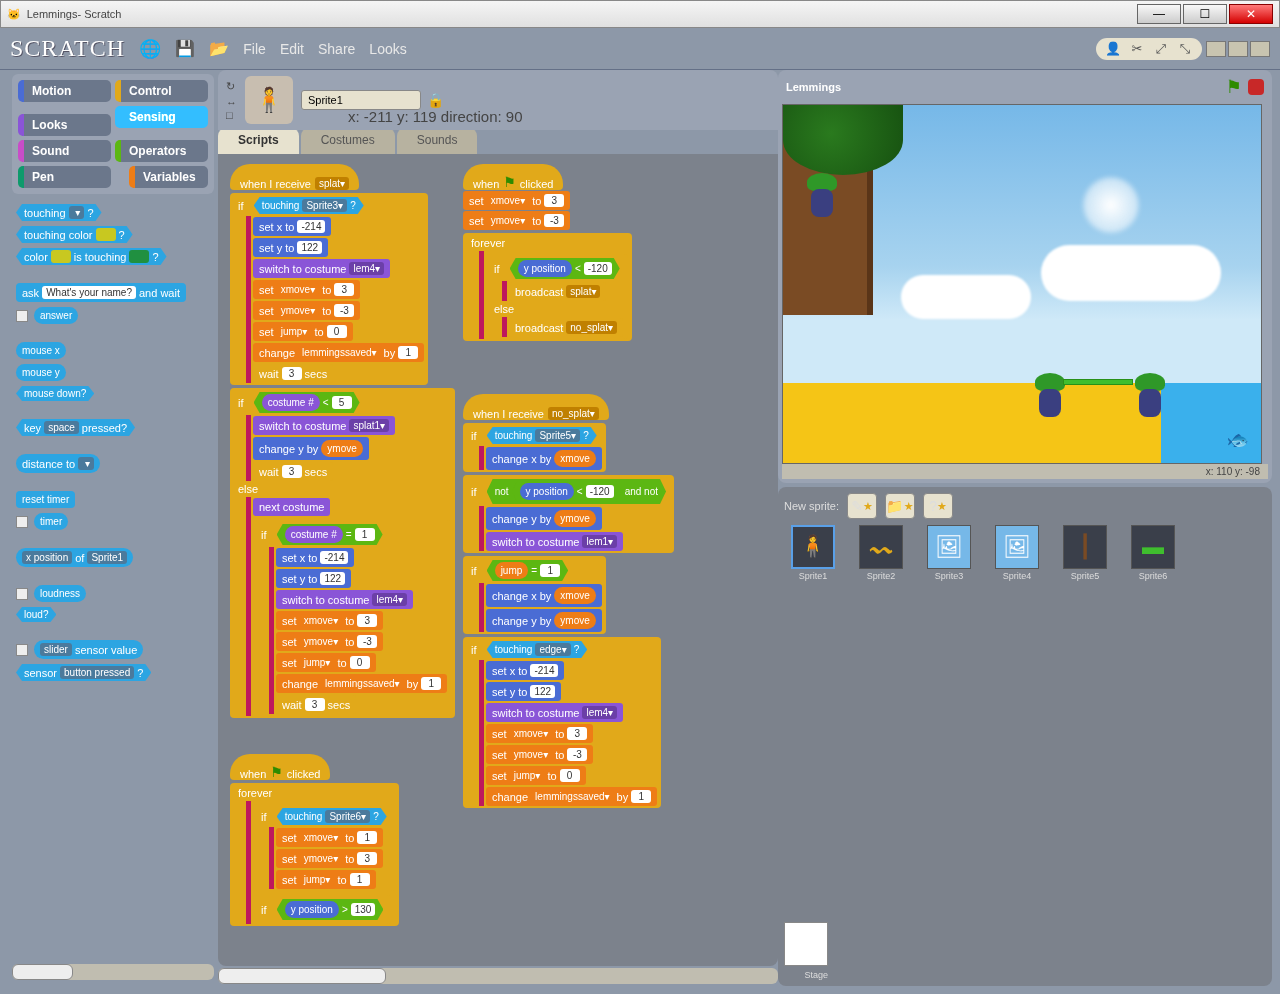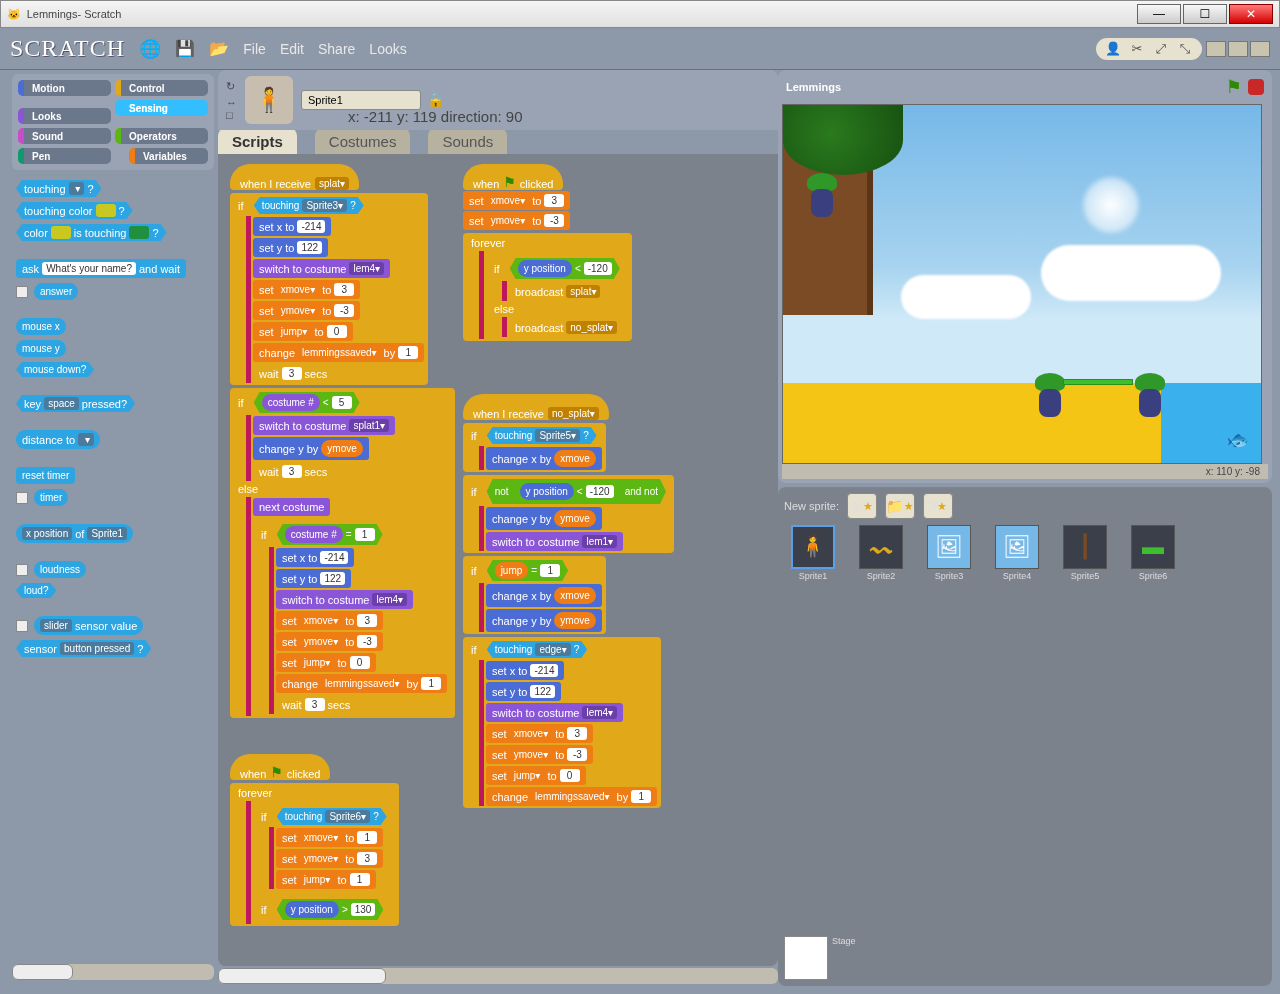--- a/index.html
+++ b/index.html
@@ -17,21 +17,21 @@
 .menutxt{cursor:pointer;font-size:14px;color:#e8e8e8}
 .topright{margin-left:auto;display:flex;gap:4px;align-items:center}
 .pillgrp{background:#e7e2cf;border-radius:14px;padding:2px 8px;display:flex;gap:6px}
 .pillicon{width:18px;height:18px;display:flex;align-items:center;justify-content:center;color:#555;font-size:13px}
 .stagebtns{display:flex;gap:2px}
 .stgbtn{width:20px;height:16px;border:1px solid #777;background:#c8c4b0}
 
 .cols{flex:1;display:flex;gap:0;overflow:hidden;padding:0 8px 8px 8px}
 .leftcol{width:210px;background:#8d98a8;display:flex;flex-direction:column;gap:4px;padding:4px}
 .catgrid{display:grid;grid-template-columns:1fr 1fr;gap:4px;background:#9aa3b3;padding:6px;border-radius:6px}
-.catbtn{height:16px;border-radius:5px;color:#fff;font-size:10px;font-weight:bold;display:flex;align-items:center;padding-left:8px;border-left:6px solid;cursor:pointer;background:#6b778b}
+.catbtn{height:22px;border-radius:5px;color:#fff;font-size:12px;font-weight:bold;display:flex;align-items:center;padding-left:8px;border-left:6px solid;cursor:pointer;background:#6b778b}
 .catbtn.sel{filter:brightness(1.15)}
 .palette{flex:1;overflow:auto;padding:6px 4px;display:flex;flex-direction:column;gap:5px}
 
 .blk{display:inline-flex;align-items:center;border-radius:4px;padding:3px 6px;color:#fff;font-size:10px;gap:3px;white-space:nowrap;cursor:grab}
 .rep{border-radius:10px}
 .bl-sensing{background:#2ca5e2}
 .bl-motion{background:#4a6cd4}
 .bl-looks{background:#8a55d7}
 .bl-control{background:#e1a91a}
 .bl-operators{background:#5cb712}
@@ -45,21 +45,21 @@
 .palrow{display:flex;align-items:center;gap:3px}
 
 .midcol{flex:1;display:flex;flex-direction:column;min-width:0}
 .spritehead{height:60px;background:#9aa3b3;border-radius:8px 8px 0 0;padding:4px 8px;display:flex;align-items:center;gap:8px;position:relative}
 .shicons{display:flex;flex-direction:column;gap:2px;font-size:12px;color:#444}
 .spritethmb{width:48px;height:48px;background:#c8beb0;border-radius:6px;display:flex;align-items:center;justify-content:center;font-size:24px}
 .spritename{background:#e7e2cf;border:1px solid #888;border-radius:3px;height:20px;padding:0 6px;display:flex;align-items:center;width:120px}
 .lockicon{color:#666;font-size:14px}
 .coordtxt{position:absolute;left:130px;top:38px;color:#444;font-size:15px}
 .tabs{display:flex;gap:0;height:26px;margin-top:-2px}
-.tab{padding:5px 14px;background:#b7b2a0;border-radius:8px 8px 0 0;cursor:pointer;font-size:15px;color:#555;margin-right:18px}
+.tab{padding:5px 20px;background:#b7b2a0;border-radius:8px 8px 0 0;cursor:pointer;font-size:12px;color:#555;margin-right:2px}
 .tab.active{background:#e7e2cf;color:#333;font-weight:bold}
 .scriptarea{flex:1;background:#7c828c;overflow:auto;position:relative;border-radius:0 0 8px 8px}
 .stack{position:absolute;display:flex;flex-direction:column}
 .hatblk{background:#e1a91a;border-radius:20px 20px 4px 4px;height:26px;display:flex;align-items:flex-end;padding:0 10px;color:#fff;gap:4px;width:fit-content}
 .cblk{background:#e1a91a;display:flex;flex-direction:column;padding:2px 4px 2px 4px;border-radius:4px;margin-top:3px;width:fit-content}
 .cblk>.chead{display:flex;align-items:center;gap:4px;color:#fff;padding:2px 4px}
 .cblk>.cbody{margin-left:12px;border-left:5px solid #be185d;padding-left:2px;display:flex;flex-direction:column;gap:1px}
 .sblk{display:flex;align-items:center;gap:3px;padding:3px 6px;border-radius:3px;color:#fff;width:fit-content;margin-top:1px}
 .hexcond{border-radius:0;clip-path:polygon(6px 0,calc(100% - 6px) 0,100% 50%,calc(100% - 6px) 100%,6px 100%,0 50%);padding:2px 8px}
 .flag{color:#2e8b00;font-size:14px}
@@ -85,21 +85,21 @@
 .stagecoords{text-align:right;padding:2px 8px;font-size:10px;color:#444;background:#c0bdb0}
 .spritelist{flex:1;background:#7c828c;border-radius:8px;padding:6px;display:flex;flex-direction:column;gap:6px}
 .newsprite{display:flex;align-items:center;gap:8px;color:#ddd}
 .nsbtn{width:30px;height:26px;background:#e7e2cf;border:1px solid #888;border-radius:4px;display:flex;align-items:center;justify-content:center;font-size:14px;cursor:pointer}
 .spritegrid{display:flex;gap:10px;flex-wrap:wrap}
 .spitem{width:58px;display:flex;flex-direction:column;align-items:center;gap:2px;cursor:pointer}
 .spthumb{width:44px;height:44px;background:#3a3f4a;border:1px solid #555;display:flex;align-items:center;justify-content:center;font-size:22px}
 .spitem.sel .spthumb{border:2px solid #5aa0e8}
 .splabel{color:#ddd;font-size:9px;text-align:center}
 .stagethumb{width:44px;height:44px;background:#fff;border:1px solid #888}
-.stageitem{display:flex;flex-direction:row;align-items:flex-start;gap:4px;margin-top:auto}
+.stageitem{display:flex;flex-direction:column;align-items:flex-end;gap:4px;margin-top:auto}
 .hscroll{height:16px;background:#c0bdb0;border-radius:6px;margin:2px 0;position:relative}
 .hscroll .thumb{position:absolute;left:0;top:0;height:100%;width:30%;background:#eee;border-radius:6px;border:1px solid #888}
 </style>
 </head>
 <body>
 
 <div class="winchrome">
   <span>🐱</span>
   <span class="title">Lemmings- Scratch</span>
   <div class="winbtns">

